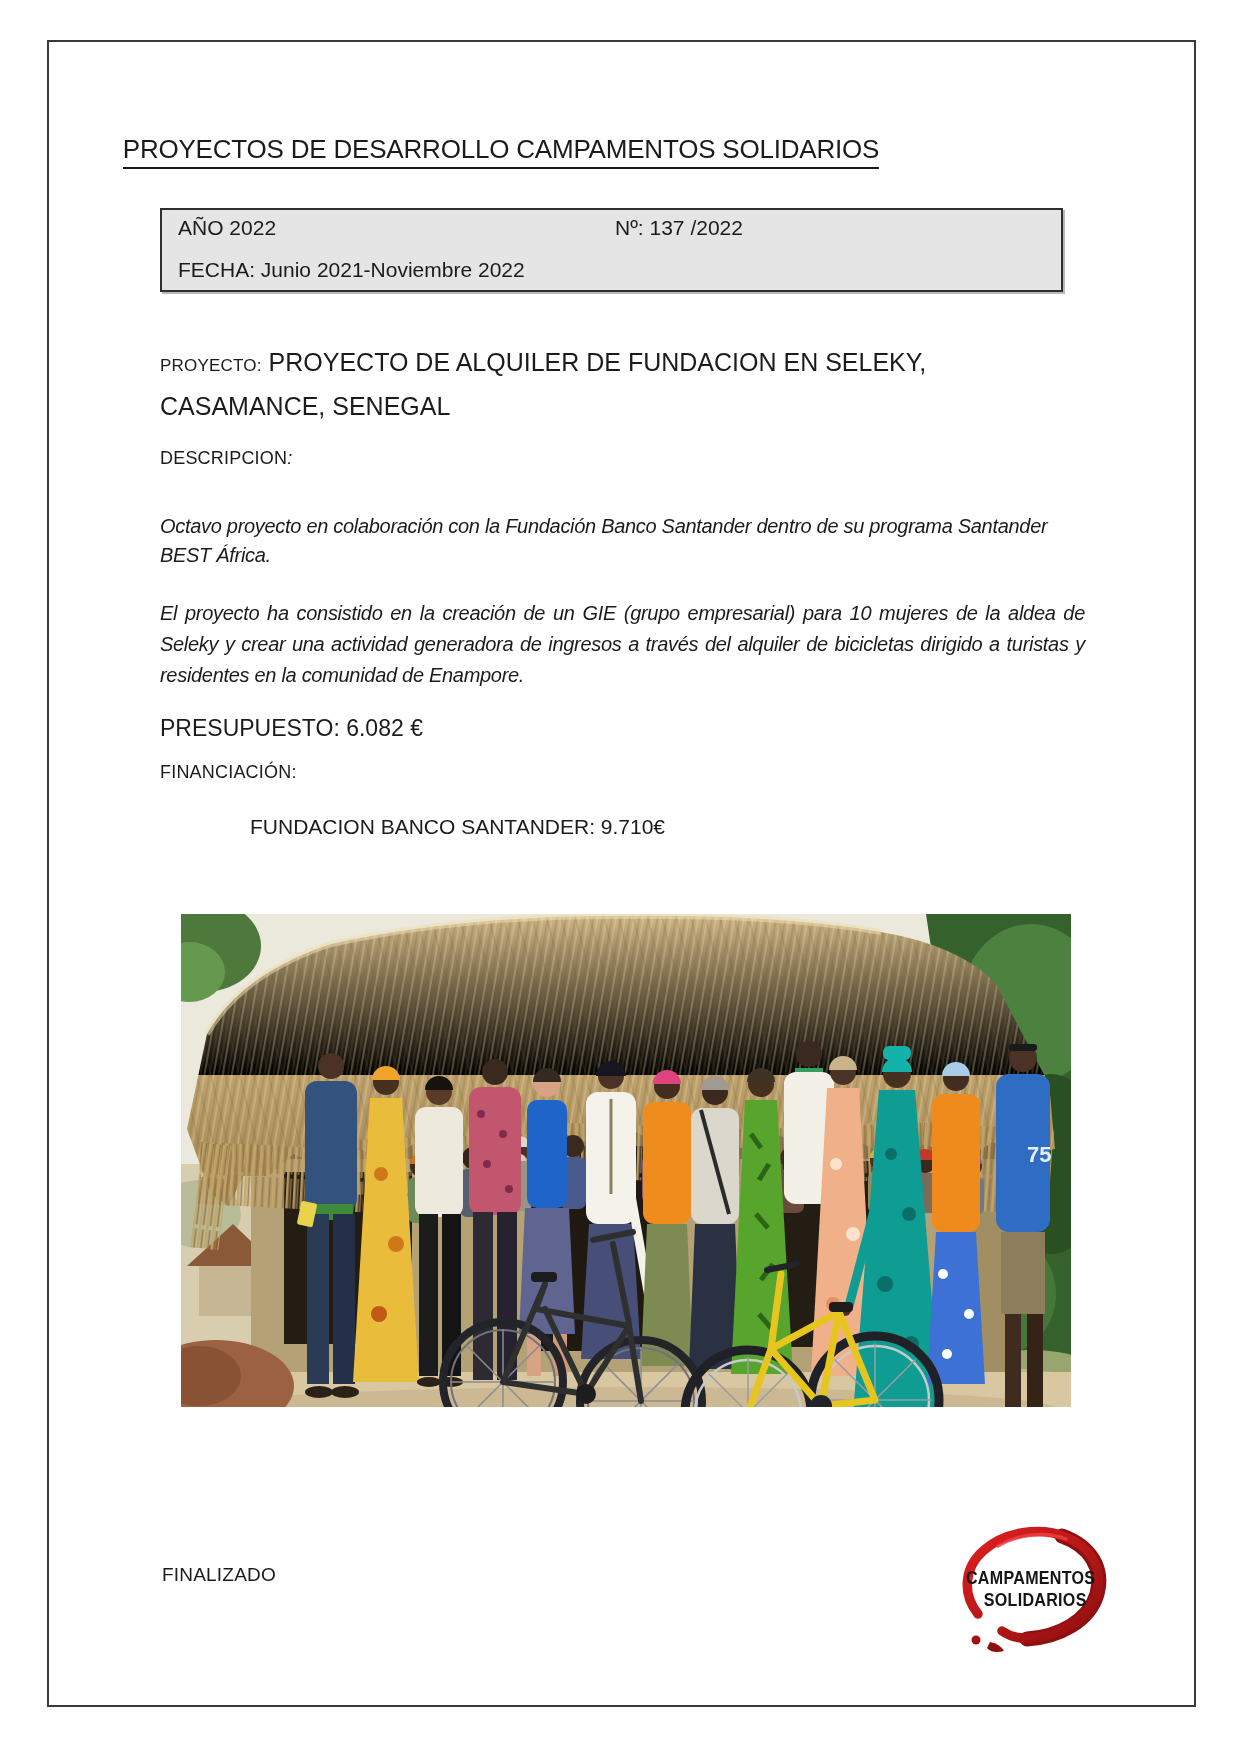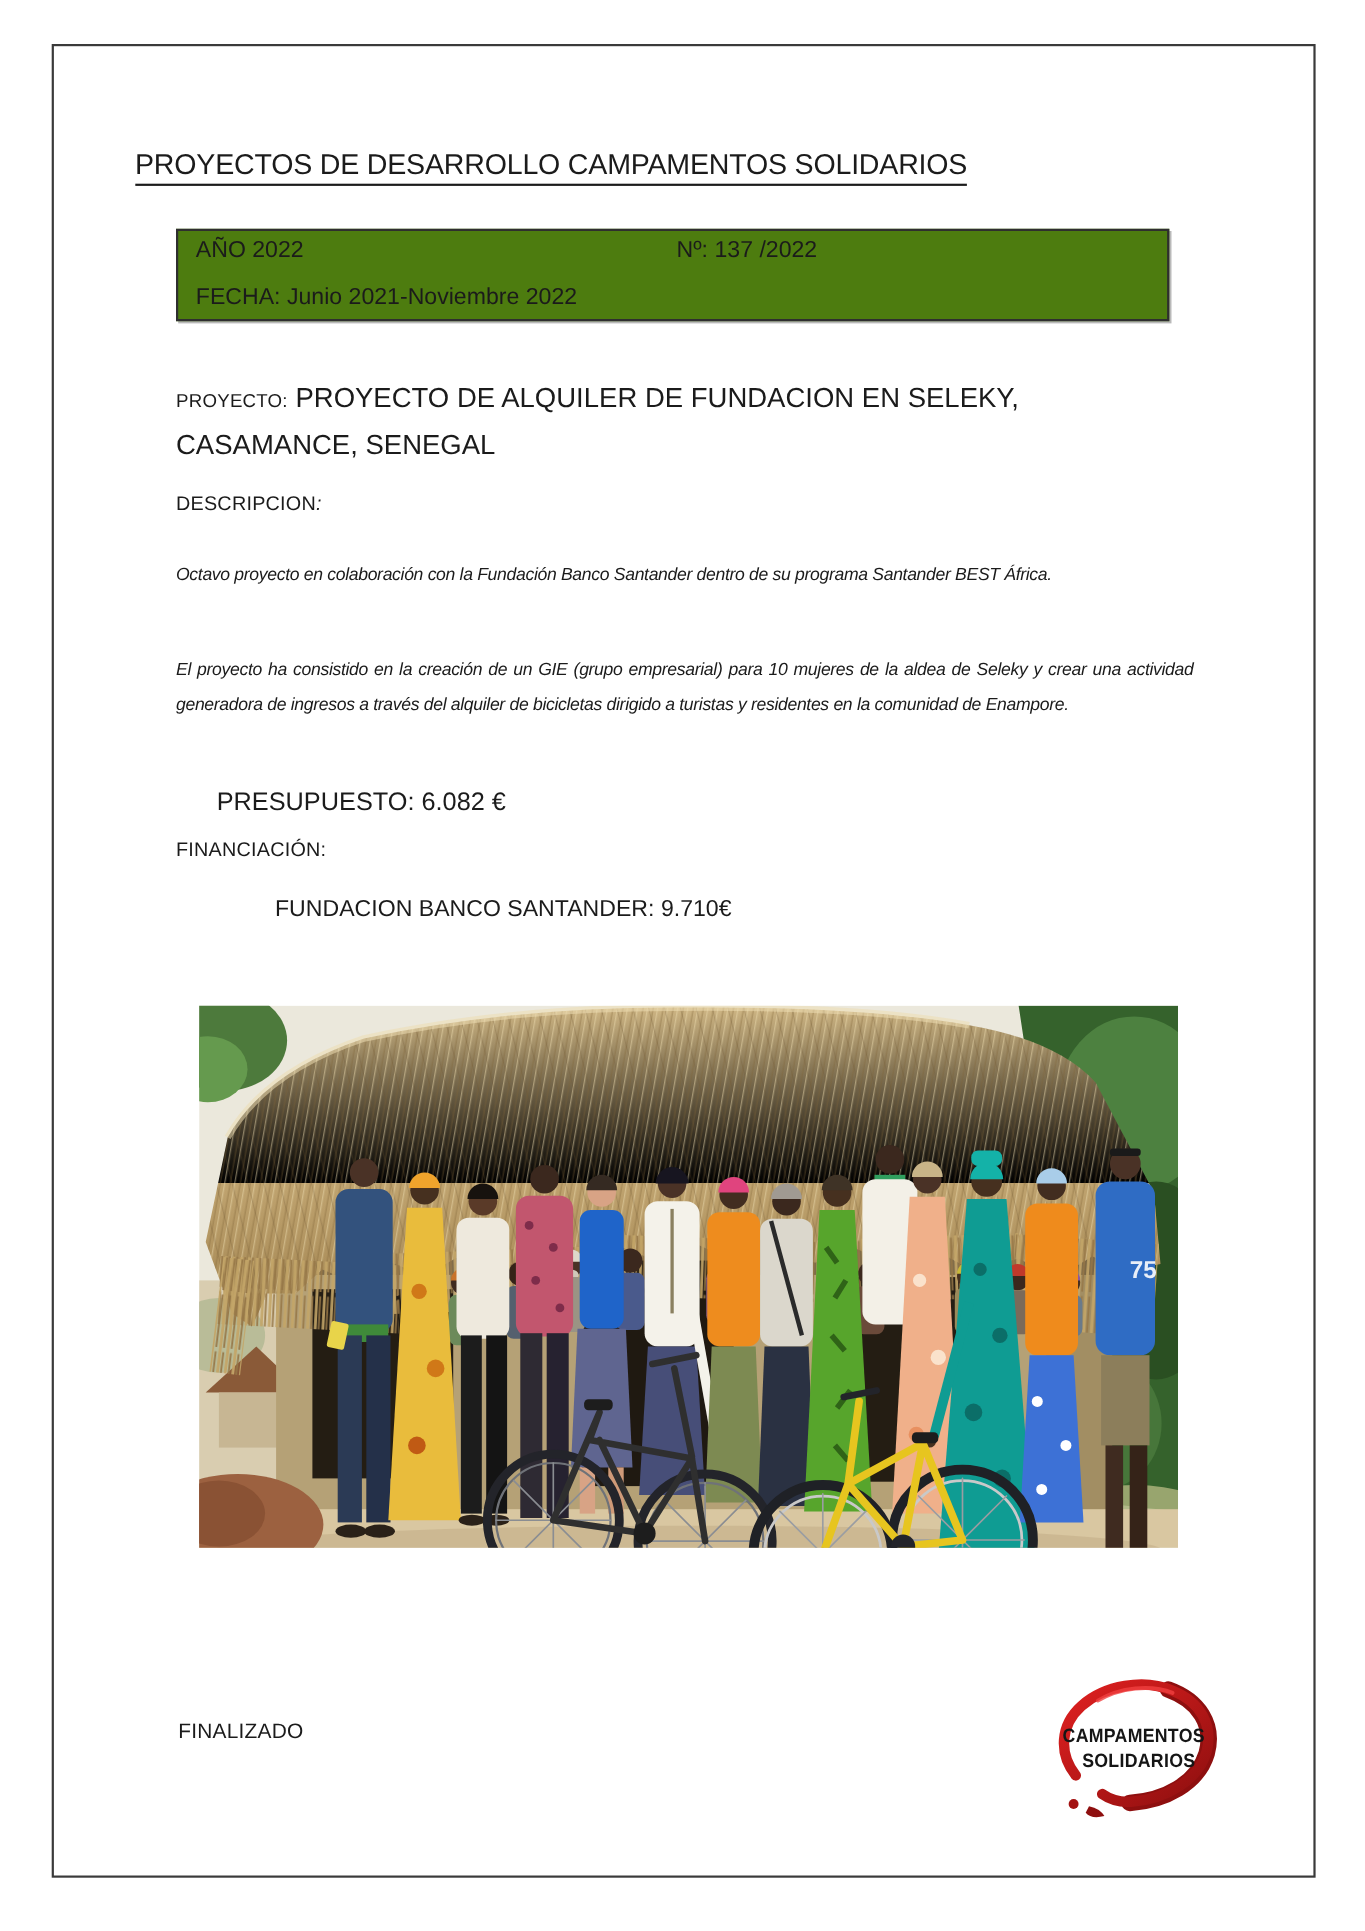--- a/index.html
+++ b/index.html
@@ -13,40 +13,40 @@
     position:absolute; left:47px; top:40px; width:1145px; height:1663px;
     border:2px solid #3a3a3a; background:#ffffff;
   }
   .doc-title {
     position:absolute; left:0; top:134px; width:1002px; text-align:center;
     font-size:26px; letter-spacing:-0.2px; white-space:nowrap;
   }
   .doc-title span { border-bottom:2px solid #1b1b1b; padding-bottom:3px; }
   .infobox {
     position:absolute; left:160px; top:208px; width:899px; height:80px;
-    border:2px solid #2f2f2f; box-shadow:2px 2px 0 #b9b9b9; background:#4d7c0f;
+    border:2px solid #2f2f2f; box-shadow:2px 2px 0 #b9b9b9; background:#e5e5e5;
     font-size:21px;
   }
   .infobox .year { position:absolute; left:16px; top:6px; }
   .infobox .num  { position:absolute; left:453px; top:6px; }
   .infobox .date { position:absolute; left:16px; top:48px; }
   .project {
     position:absolute; left:160px; top:342px; width:940px;
     font-size:25px; line-height:41px;
   }
   .project .lbl { font-size:17px; letter-spacing:0.2px; }
   .desc-label { position:absolute; left:160px; top:448px; font-size:18px; letter-spacing:0.2px; }
   .desc-label .colon { font-style:italic; }
   .para {
     position:absolute; left:160px; width:925px;
-    font-style:italic; font-size:16px; letter-spacing:-0.3px;
+    font-style:italic; font-size:20px; letter-spacing:-0.3px;
   }
   .p1 { top:492px; line-height:29px; }
   .p2 { top:578px; line-height:31px; text-align:justify; }
-  .budget    { position:absolute; left:160px; top:715px; font-size:23px;margin-left:37px; }
+  .budget    { position:absolute; left:160px; top:715px; font-size:23px; }
   .fin-label { position:absolute; left:160px; top:762px; font-size:18px; letter-spacing:0.2px; }
   .fin-src   { position:absolute; left:250px; top:815px; font-size:21px; }
   .photo {
     position:absolute; left:181px; top:914px; width:890px; height:493px;
     overflow:hidden;
   }
   .photo svg { display:block; width:890px; height:589px; }
   .status { position:absolute; left:162px; top:1564px; font-size:19px; letter-spacing:0.2px; }
   .logo { position:absolute; left:938px; top:1518px; width:178px; height:150px; }
   .logo svg { display:block; width:178px; height:150px; }

